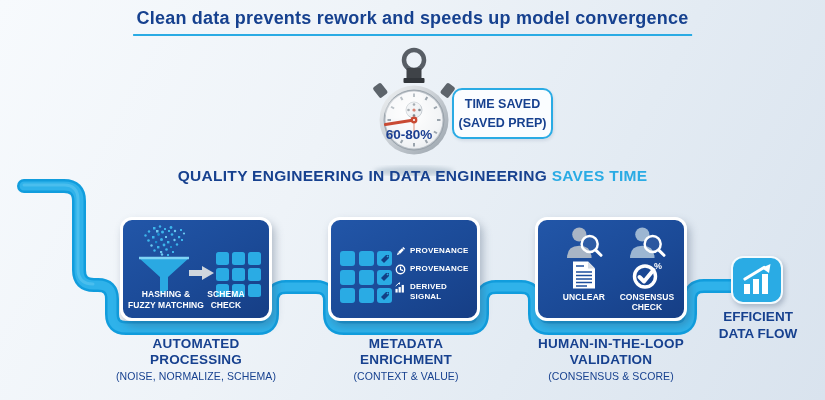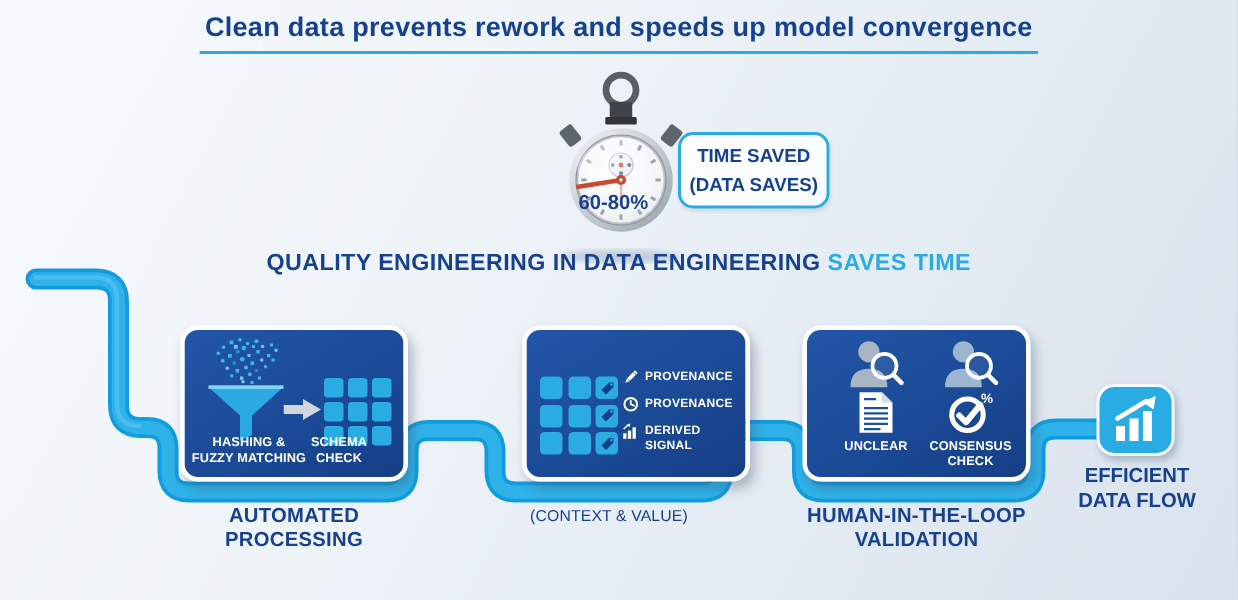--- a/index.html
+++ b/index.html
@@ -31,21 +31,21 @@
   }
   
   .pipe{left:0;top:0;}
   
   .box{
     position:absolute;top:217px;width:152px;height:104px;box-sizing:border-box;
     background:linear-gradient(150deg,#2256a8 0%,#1b4a97 55%,#163e85 100%);
     border:3px solid #ffffff;border-radius:12px;
     box-shadow:3px 5px 8px rgba(60,80,110,.35);
   }
-  .box1{left:120px;} .box2{left:348px;padding-left:36px;} .box3{left:535px;}
+  .box1{left:120px;} .box2{left:328px;padding-left:36px;} .box3{left:535px;}
   .boxlabel{
     position:absolute;color:#ffffff;font-weight:bold;font-size:8.5px;
     line-height:1.25;text-align:center;letter-spacing:.1px;
   }
   
   .funnel{position:absolute;left:10px;top:4px;}
   .arrow-right{position:absolute;left:66px;top:45px;}
   .grid3{
     position:absolute;display:grid;grid-template-columns:repeat(3,13px);
     grid-auto-rows:13px;gap:3px;left:93px;top:32px;
@@ -147,21 +147,21 @@
     <circle cx="60" cy="66" r="1.6" fill="#c94a33"></circle>
     <line x1="60" y1="76" x2="60" y2="93" stroke="#e9b3a7" stroke-width="1.5"></line>
     <line x1="60" y1="76" x2="31.5" y2="80.5" stroke="#c94a33" stroke-width="3.2" stroke-linecap="round"></line>
     <circle cx="60" cy="76" r="3.4" fill="#c94a33"></circle>
       <circle cx="60" cy="76" r="1.1" fill="#fff"></circle>
     <ellipse cx="50" cy="61" rx="21" ry="11" fill="#ffffff" opacity=".32" transform="rotate(-28 50 61)"></ellipse>
     <text x="55" y="95" text-anchor="middle" font-size="13.5" font-weight="bold" fill="#1c3f92">60-80%</text>
   </svg>
 
   <div class="abs callout pre">TIME SAVED
-(DATA SAVES)</div>
+(SAVED PREP)</div>
 
   <div class="abs subtitle">
     <span>QUALITY ENGINEERING IN DATA ENGINEERING</span>
     <span class="accent">SAVES TIME</span>
   </div>
 
   <div class="box box1">
     <svg class="funnel" width="62" height="78" viewBox="0 0 62 78">
       <g fill="#3cb6ec">
         <rect x="20" y="3" width="2.5" height="2.5"></rect>
@@ -316,27 +316,31 @@
         <text x="27" y="8.5" text-anchor="middle" font-size="9" font-weight="bold" fill="#fff">%</text>
       </svg>
       <div class="vlabel pre">CONSENSUS
 CHECK</div>
     </div>
   </div>
 
   <div class="caption cap1">
     <div class="cap pre">AUTOMATED
 PROCESSING</div>
+    <div class="subcap">(NOISE, NORMALIZE, SCHEMA)</div>
   </div>
   <div class="caption cap2">
+    <div class="cap pre">METADATA
+ENRICHMENT</div>
     <div class="subcap">(CONTEXT &amp; VALUE)</div>
   </div>
   <div class="caption cap3">
     <div class="cap pre">HUMAN-IN-THE-LOOP
 VALIDATION</div>
+    <div class="subcap">(CONSENSUS &amp; SCORE)</div>
   </div>
 
   <div class="abs outcome-icon">
     <svg width="40" height="36" viewBox="0 0 40 36">
       <rect x="7" y="22" width="6" height="10" fill="#fff"></rect>
       <rect x="16" y="17" width="6" height="15" fill="#fff"></rect>
       <rect x="25" y="12" width="6" height="20" fill="#fff"></rect>
       <path d="M8 17 L27 5.5" fill="none" stroke="#fff" stroke-width="3.2" stroke-linecap="round"></path>
       <path d="M33.5 2 L32 11 L24.5 6 Z" fill="#fff"></path>
     </svg>

